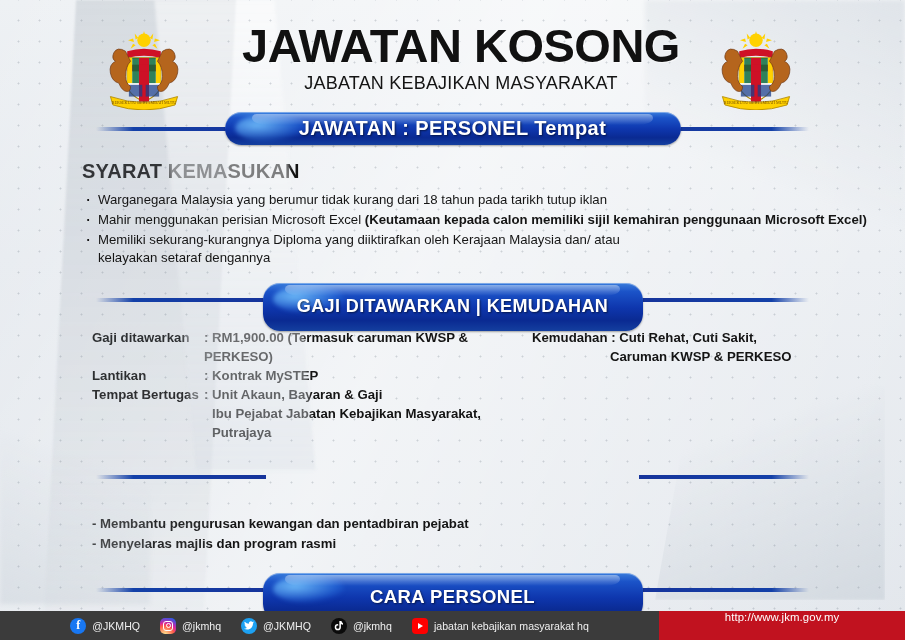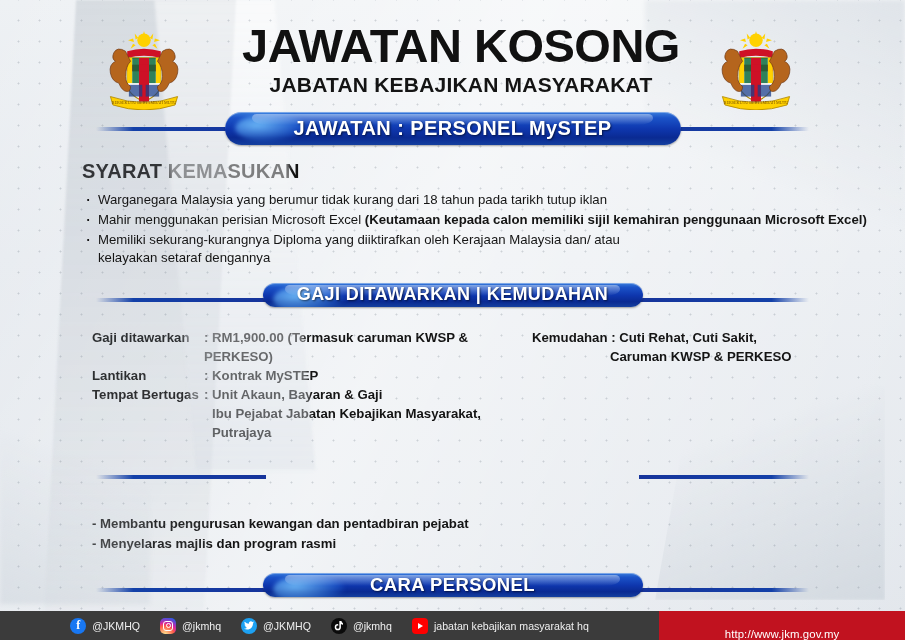--- a/index.html
+++ b/index.html
@@ -43,39 +43,39 @@
 
   
   .header{position:relative;height:112px;}
   .titles{position:absolute;left:17px;right:0;top:22px;text-align:center;}
   .t-main{
     font-size:47px;font-weight:bold;letter-spacing:-0.5px;color:#111;
     line-height:1.0;font-family:"Liberation Sans", sans-serif;
     text-shadow:1px 1px 0 rgba(255,255,255,0.6);
   }
   .t-sub{
-    font-size:21px;font-weight:bold;color:#141414;letter-spacing:0.2px;
+    font-size:18px;font-weight:normal;color:#141414;letter-spacing:0.2px;
     margin-top:5px;line-height:1.0;
   }
   .emblem{position:absolute;top:26px;width:84px;height:84px;}
   .emblem.left{left:102px;}
   .emblem.right{left:714px;}
 
   
   .banner-wrap{position:relative;height:34px;margin:0;}
   .banner-line{
     position:absolute;top:50%;transform:translateY(-50%);height:4px;
     background:linear-gradient(90deg,rgba(20,60,160,0) 0%,#1340a8 22%,#16349b 100%);
   }
   .banner-line.l{left:96px;width:170px;}
   .banner-line.r{right:96px;width:170px;
     background:linear-gradient(270deg,rgba(20,60,160,0) 0%,#1340a8 22%,#16349b 100%);}
   .pill{
     position:absolute;left:50%;transform:translateX(-50%);
-    height:24px;border-radius:17px;
+    height:48px;border-radius:17px;
     background:
       linear-gradient(180deg,#3a7ddc 0%,#1b53c8 18%,#0e36ad 52%,#0a2a92 78%,#143f9f 100%);
     box-shadow:0 1px 2px rgba(0,0,0,0.35), inset 0 1px 0 rgba(255,255,255,0.35);
     display:flex;align-items:center;justify-content:center;
     overflow:hidden;
   }
   .pill::before{
     content:"";position:absolute;left:10px;top:2px;width:72px;height:28px;
     background:radial-gradient(ellipse at 30% 40%, rgba(120,200,255,0.85), rgba(60,150,255,0.25) 60%, rgba(255,255,255,0) 75%);
     border-radius:50%;filter:blur(2px);
@@ -139,21 +139,21 @@
   .ic.ig{background:radial-gradient(circle at 30% 107%,#fdf497 0%,#fd5949 45%,#d6249f 60%,#285AEB 90%);
         border-radius:5px;}
   .ic.ig .sq{width:8px;height:8px;border:1.4px solid #fff;border-radius:3px;position:relative;}
   .ic.ig .sq::after{content:"";position:absolute;left:1.6px;top:1.6px;width:3.4px;height:3.4px;
         border:1.2px solid #fff;border-radius:50%;}
   .ic.tw{background:#1da1f2;}
   .ic.tt{background:#0b0b0b;}
   .ic.yt{background:#ff0000;border-radius:4px;}
   .ic.yt .tri{width:0;height:0;border-left:5px solid #fff;border-top:3.2px solid transparent;border-bottom:3.2px solid transparent;margin-left:1px;}
   .footer-red{
-    width:246px;background:#c1121f;display:flex;align-items:flex-end;justify-content:center;
+    width:246px;background:#c1121f;display:flex;align-items:flex-start;justify-content:center;
   }
   .footer-red .url{color:#fff;font-size:11.4px;letter-spacing:0.1px;}
 </style>
 </head>
 <body>
 
 <div id="poster">
 
   <div class="wm wm-building"></div>
   <div class="wm wm-tower"></div>
@@ -229,21 +229,21 @@
         <path d="M10 84 q40 14 80 0 l-3 10 q-37 12 -74 0 Z" fill="#FFD100" stroke="#b08800" stroke-width="1"></path>
         <text x="50" y="93" font-size="5" text-anchor="middle" fill="#7a5300" font-family="Liberation Serif, serif">BERSEKUTU BERTAMBAH MUTU</text>
       </g>
     </svg>
   </div>
 
   <div class="banner-wrap" style="height:34px;">
     <div class="banner-line l"></div>
     <div class="banner-line r"></div>
     <div class="pill jawatan">
-      <span>JAWATAN : PERSONEL MySTEP</span>
+      <span>JAWATAN : PERSONEL Tempat</span>
     </div>
   </div>
 
   <div style="padding:14px 0 0 82px;">
     <div class="sec-title">SYARAT KEMASUKAN</div>
     <ul class="req-list">
       <li>
         <span>Warganegara Malaysia yang berumur tidak kurang dari 18 tahun pada tarikh tutup iklan</span>
       </li>
       <li>

